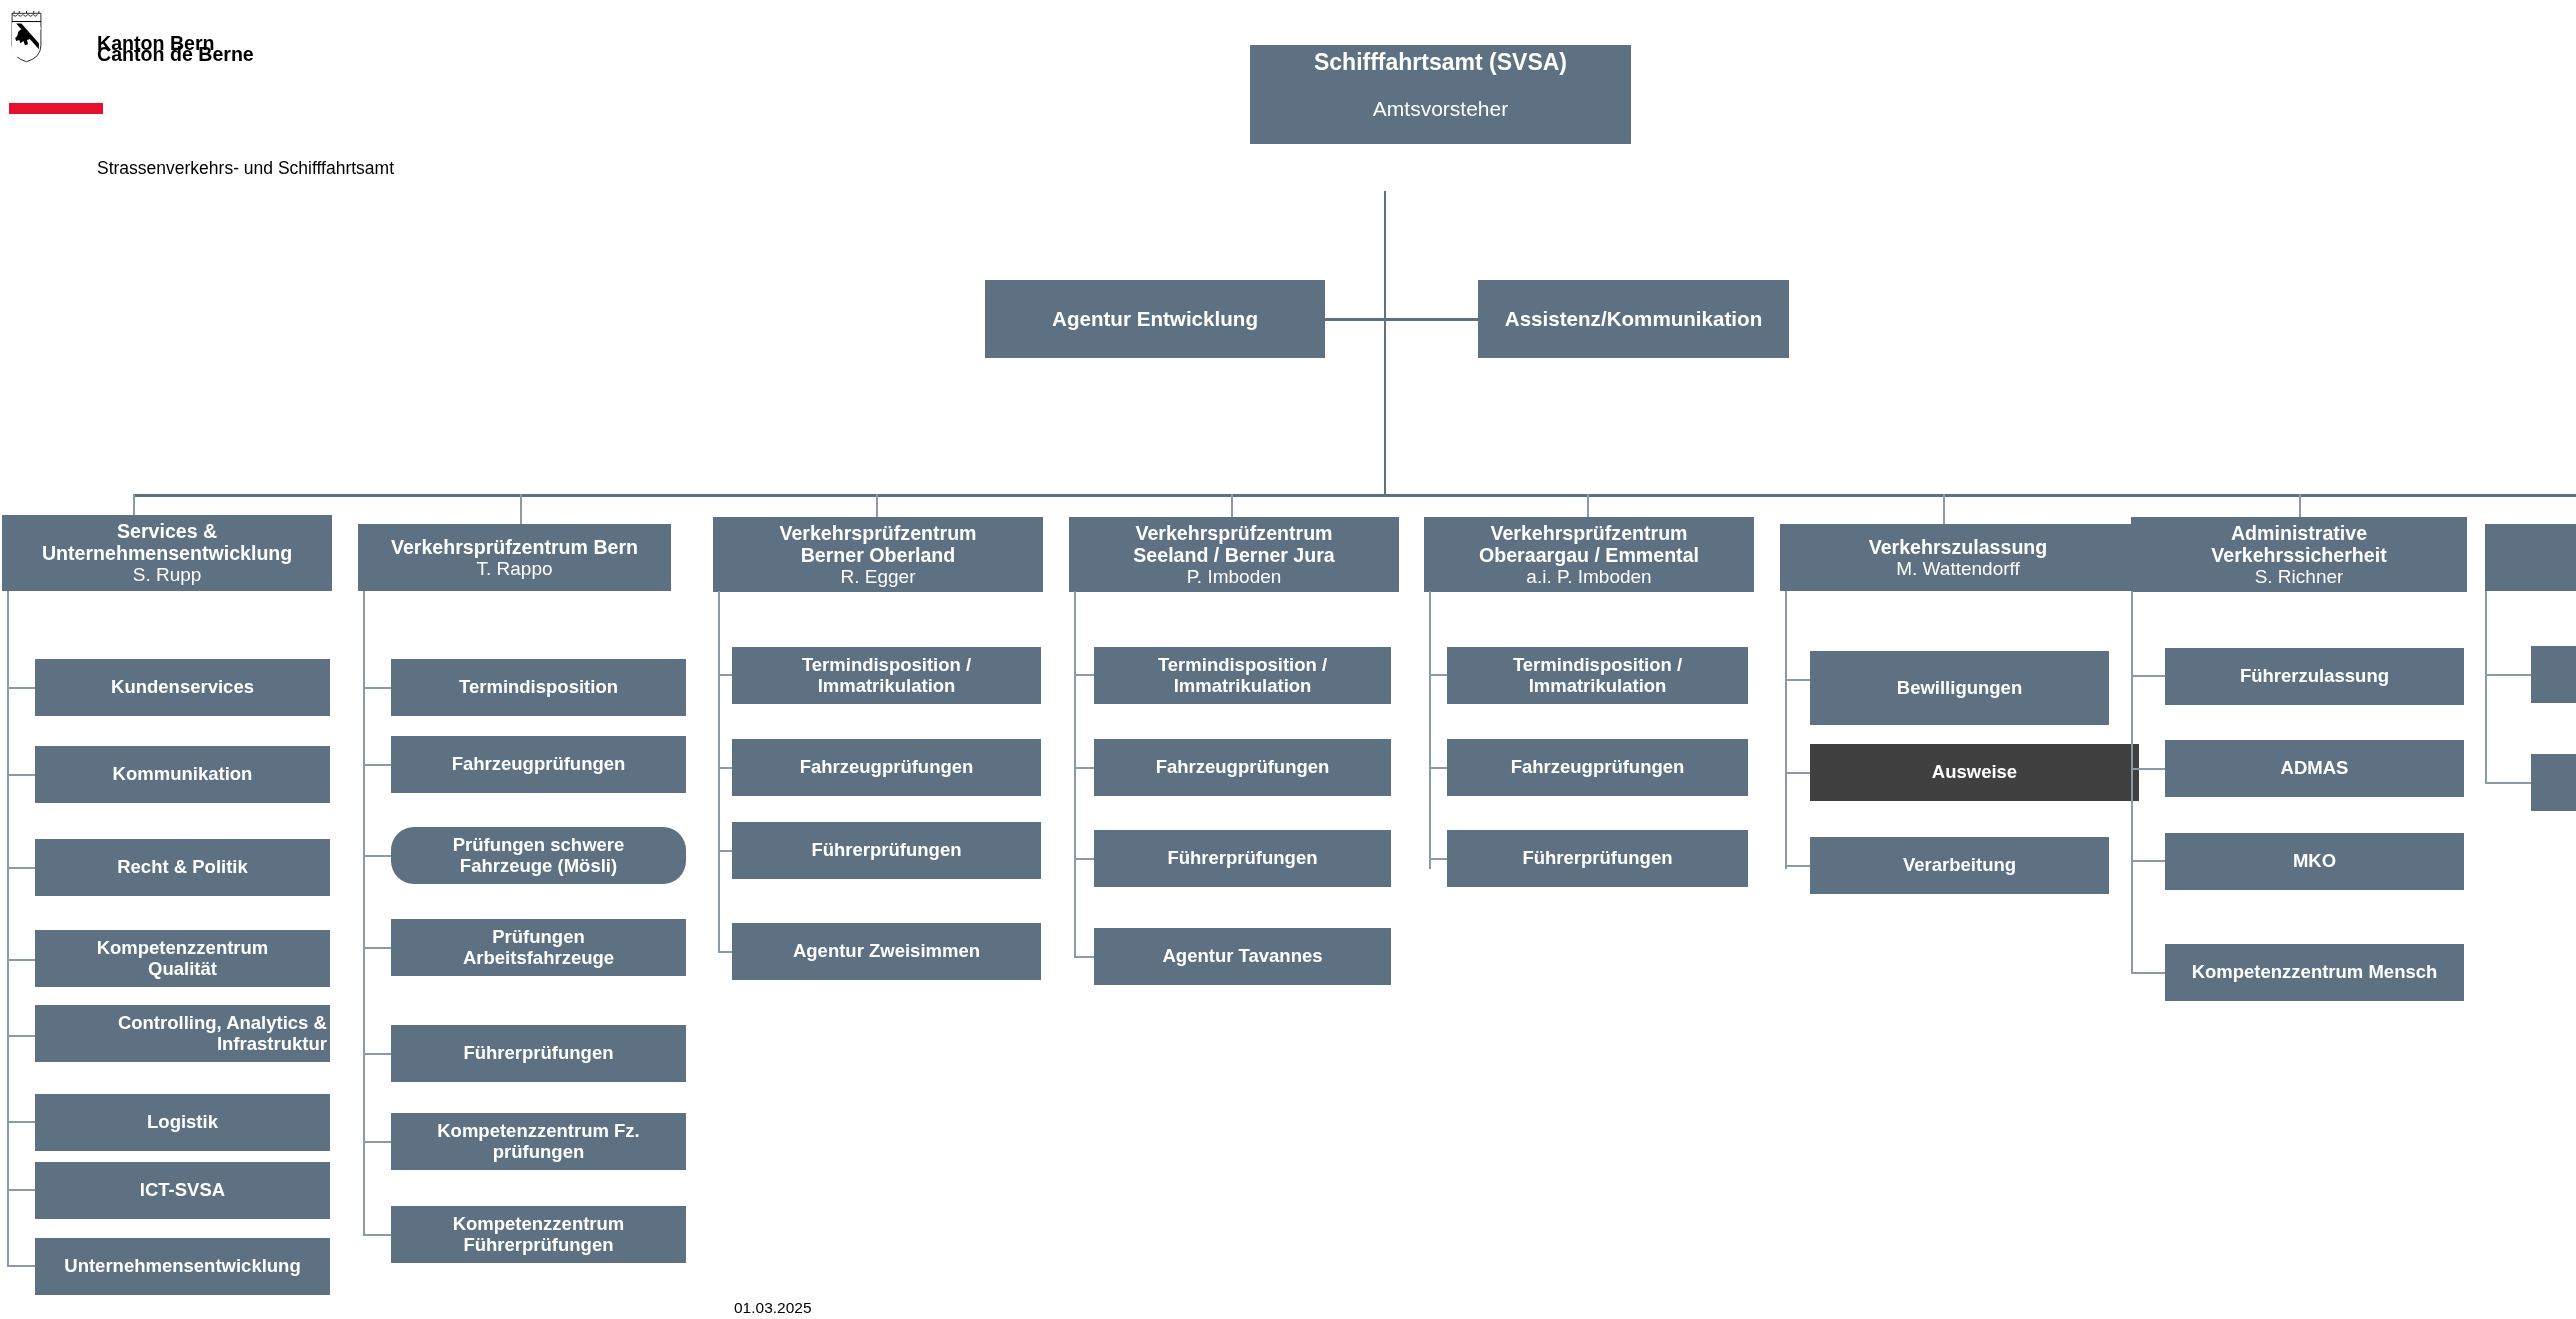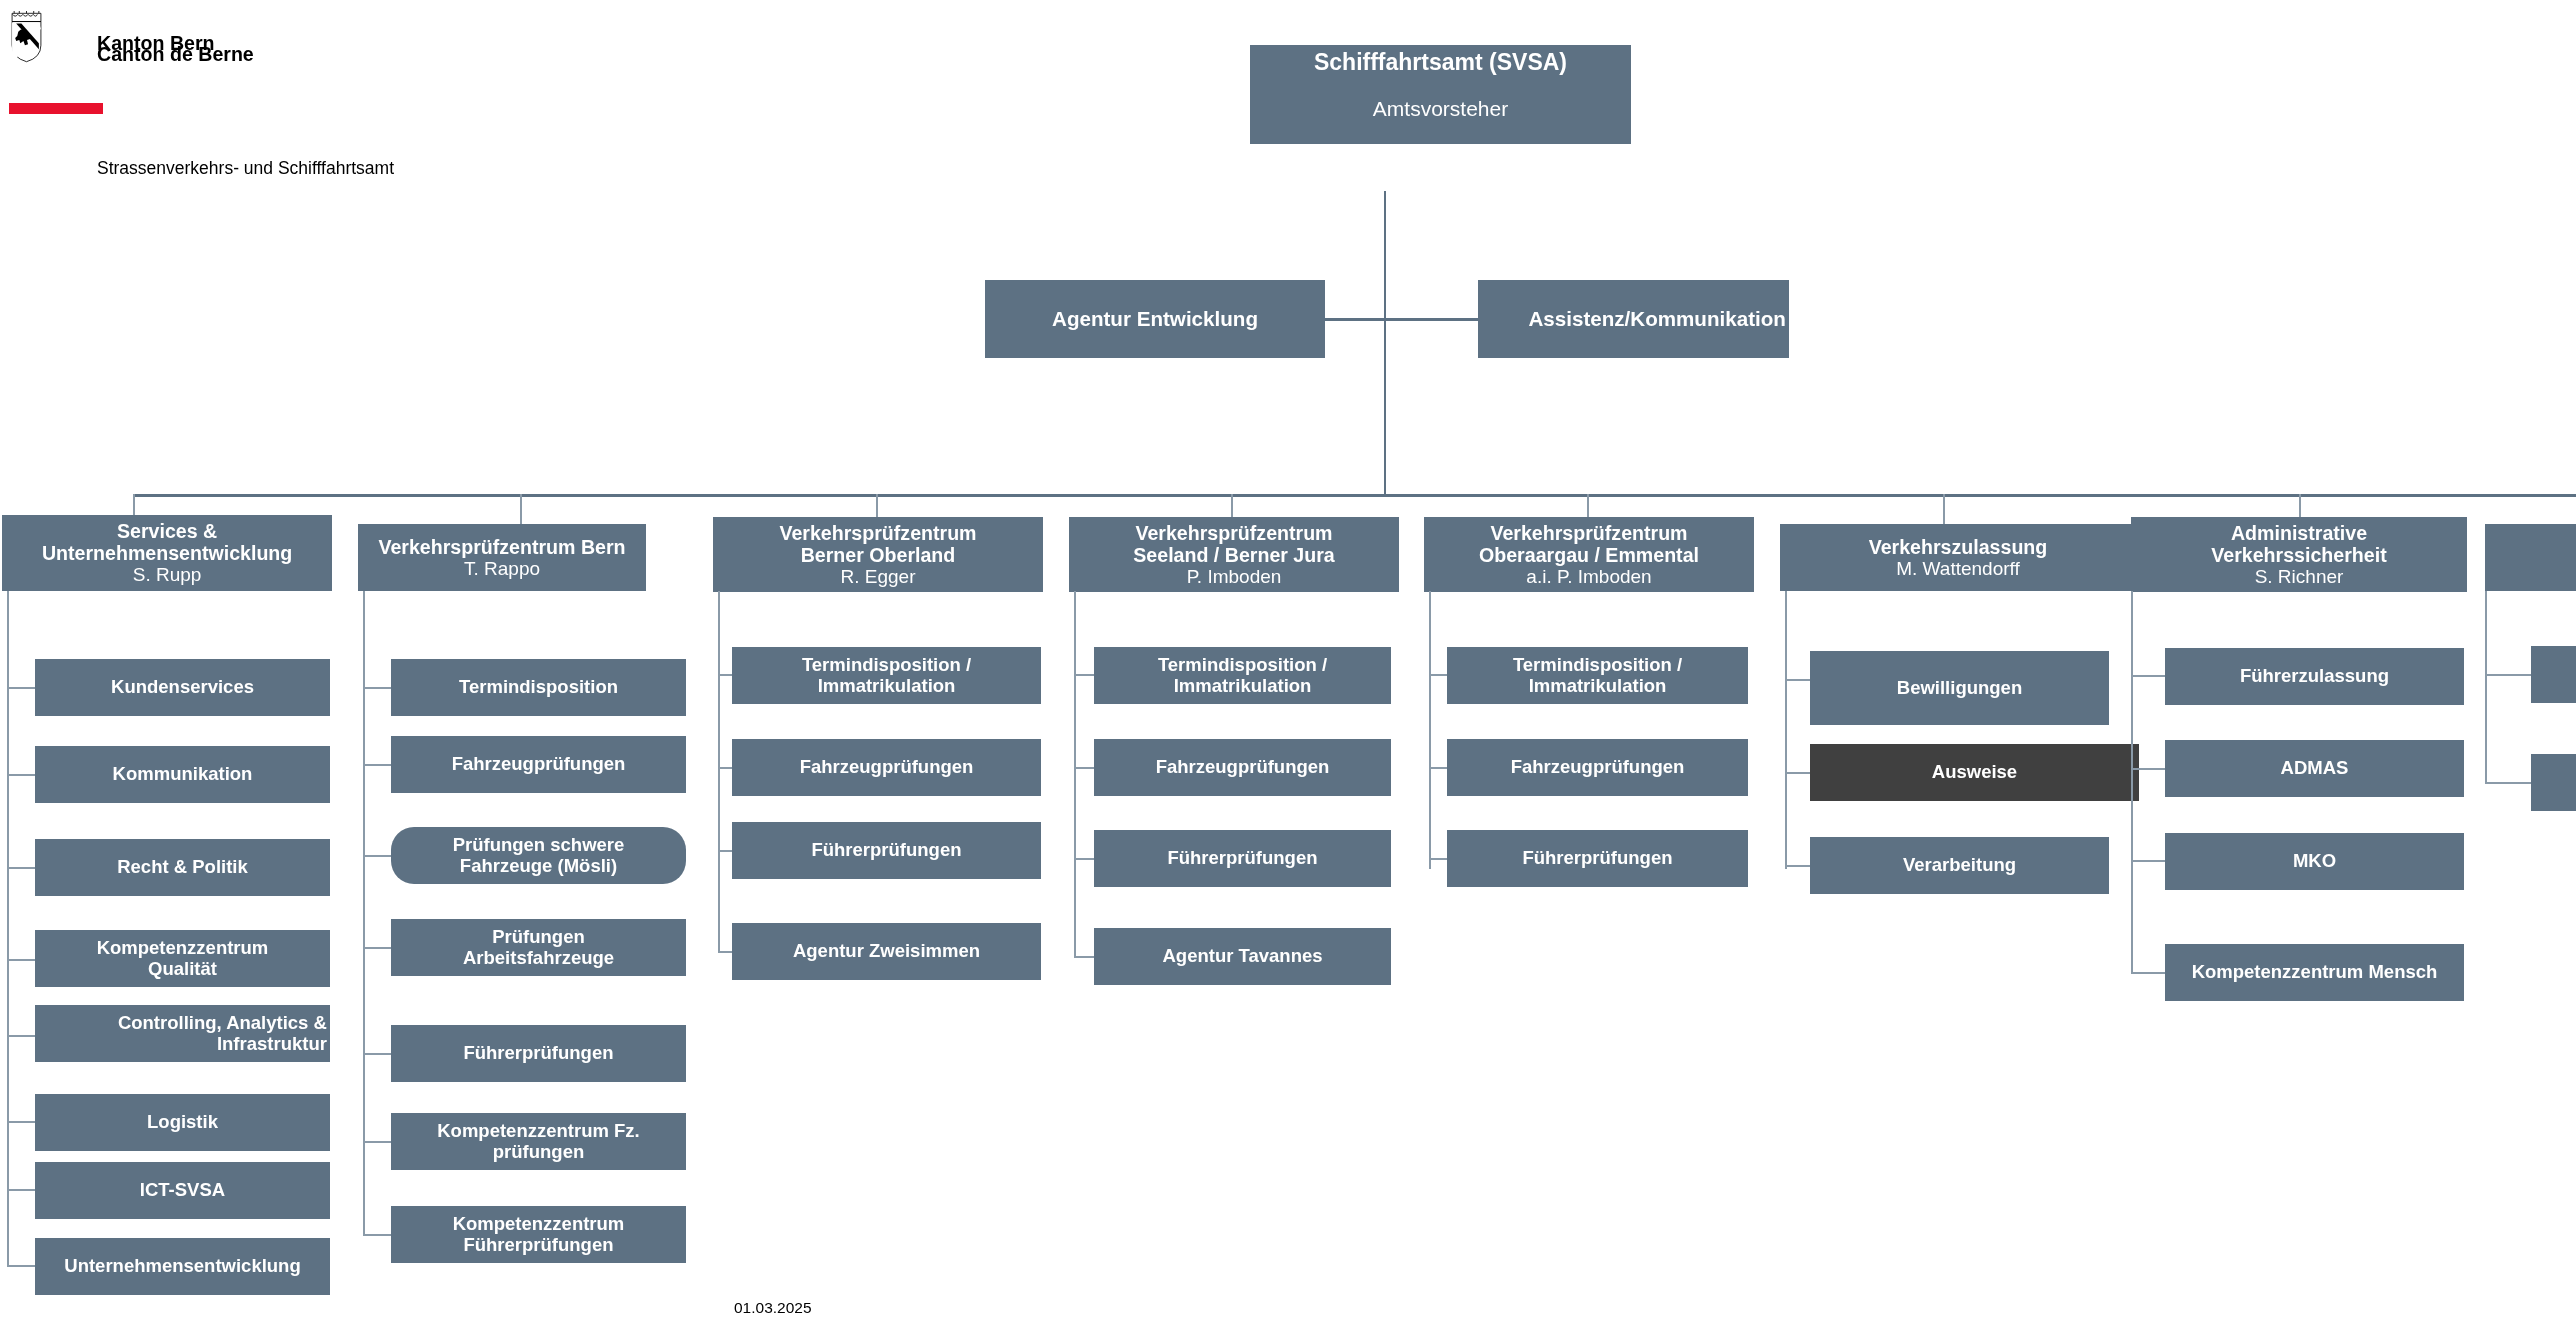--- a/index.html
+++ b/index.html
@@ -114,21 +114,21 @@
   <div class="box root" style="left: 1207px; top: 45px; width: 381px; height: 99px; background: rgb(93, 113, 131);">
     <div class="t1">Strassenverkehrs- und</div>
     <div class="t1">Schifffahrtsamt (SVSA)</div>
     <div class="t2">Amtsvorsteher</div>
     <div class="t2">Stephan Lanz</div>
   </div>
 
   <div class="box staff" style="left: 985px; top: 280px; width: 340px; height: 78px; background: rgb(93, 113, 131);">
     <div>Agentur Entwicklung</div>
   </div>
-  <div class="box staff" style="left: 1478px; top: 280px; width: 311px; height: 78px; background: rgb(93, 113, 131); align-items: flex-end;">
+  <div class="box staff" style="left: 1478px; top: 280px; width: 311px; height: 78px; background: rgb(93, 113, 131);">
     <div>Assistenz/Kommunikation</div>
   </div>
 
   <div class="box dept" style="left: 2.1px; top: 515px; width: 330px; height: 76px; background: rgb(93, 113, 131);">
     <div class="t1">Services &amp;</div>
     <div class="t1">Unternehmensentwicklung</div>
     <div class="t2">S. Rupp</div>
   </div>
   <div class="ln thin" style="left:7.2px; top:591px; width:1.5px; height:675px;"></div>
 
@@ -167,21 +167,21 @@
   <div class="ln thin" style="left:7.2px; top:1189px; width:29px; height:1.5px;"></div>
   <div class="box unit" style="left: 35px; top: 1162px; width: 295px; height: 57px; background: rgb(93, 113, 131);">
     <div>ICT-SVSA</div>
   </div>
 
   <div class="ln thin" style="left:7.2px; top:1265px; width:29px; height:1.5px;"></div>
   <div class="box unit" style="left: 35px; top: 1238px; width: 295px; height: 57px; background: rgb(93, 113, 131);">
     <div>Unternehmensentwicklung</div>
   </div>
 
-  <div class="box dept" style="left: 358px; top: 524px; width: 288px; height: 67px; background: rgb(93, 113, 131);">
+  <div class="box dept" style="left: 358px; top: 524px; width: 313px; height: 67px; background: rgb(93, 113, 131);">
     <div class="t1">Verkehrsprüfzentrum Bern</div>
     <div class="t2">T. Rappo</div>
   </div>
   <div class="ln thin" style="left:363px; top:591px; width:1.5px; height:644px;"></div>
 
   <div class="ln thin" style="left:363px; top:687px; width:29px; height:1.5px;"></div>
   <div class="box unit" style="left: 391px; top: 659px; width: 295px; height: 57px; background: rgb(93, 113, 131);">
     <div>Termindisposition</div>
   </div>
 

